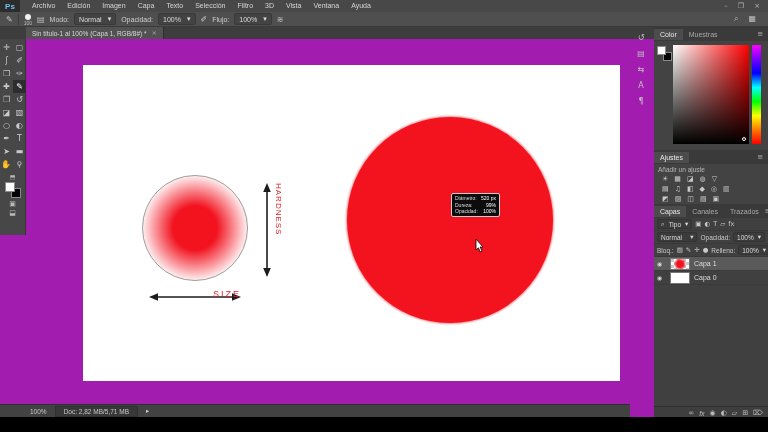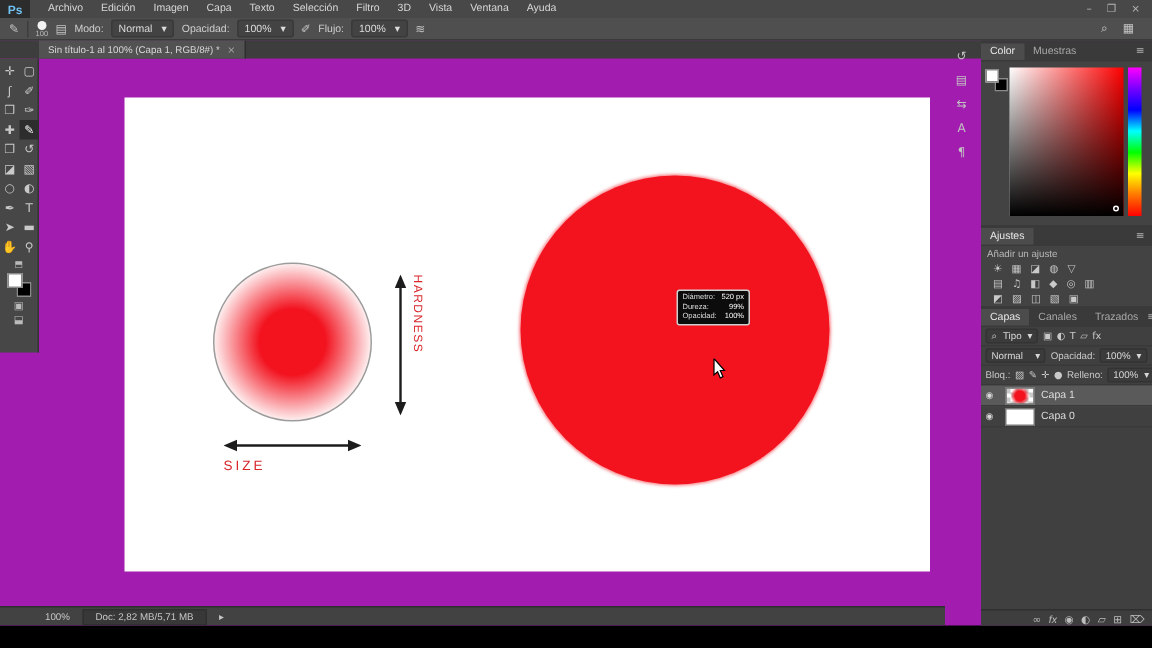--- a/index.html
+++ b/index.html
@@ -56,21 +56,21 @@
               color:#e1161d; letter-spacing:0.4px; }
   .soft-circle { position:absolute; left:59px; top:110px; width:106px; height:106px; border-radius:50%;
                  border:1px solid #9c9c9c;
                  background:radial-gradient(circle, #f2131f 0%, #f2131f 30%, rgba(242,19,31,0.55) 50%, rgba(242,19,31,0) 74%); }
   .big-circle { position:absolute; left:264px; top:52px; width:206px; height:206px; border-radius:50%;
                 background:#f2131f; box-shadow:0 0 2px 1px rgba(242,19,31,0.5); }
   .varrow { position:absolute; left:179px; top:118px; }
   .harrow { position:absolute; left:66px; top:227px; }
   .hardness { position:absolute; left:191px; top:118px; height:94px; writing-mode:vertical-rl;
               font-size:8px; letter-spacing:1px; color:#d8262b; display:flex; align-items:center; }
-  .sizelabel { position:absolute; left:66px; top:240px; width:92px; text-align:left;
+  .sizelabel { position:absolute; left:66px; top:224px; width:92px; text-align:right;
                font-size:9px; letter-spacing:2px; color:#d8262b; }
   .hud-tooltip { position:absolute; left:368px; top:128px; width:49px; background:#0c0c0c;
                  border:1px solid #cfcfcf; border-radius:2px; padding:1px 3px; }
   .tt-row { display:flex; justify-content:space-between; font-size:5px; line-height:6.5px; color:#dedede; }
   .tt-row .val { color:#fff; }
   .cursor { position:absolute; left:392px; top:174px; }
 
   
   .dockstrip { position:absolute; left:630px; top:27px; width:22px; height:120px;
                display:flex; flex-direction:column; align-items:center; gap:7px; padding-top:6px;

